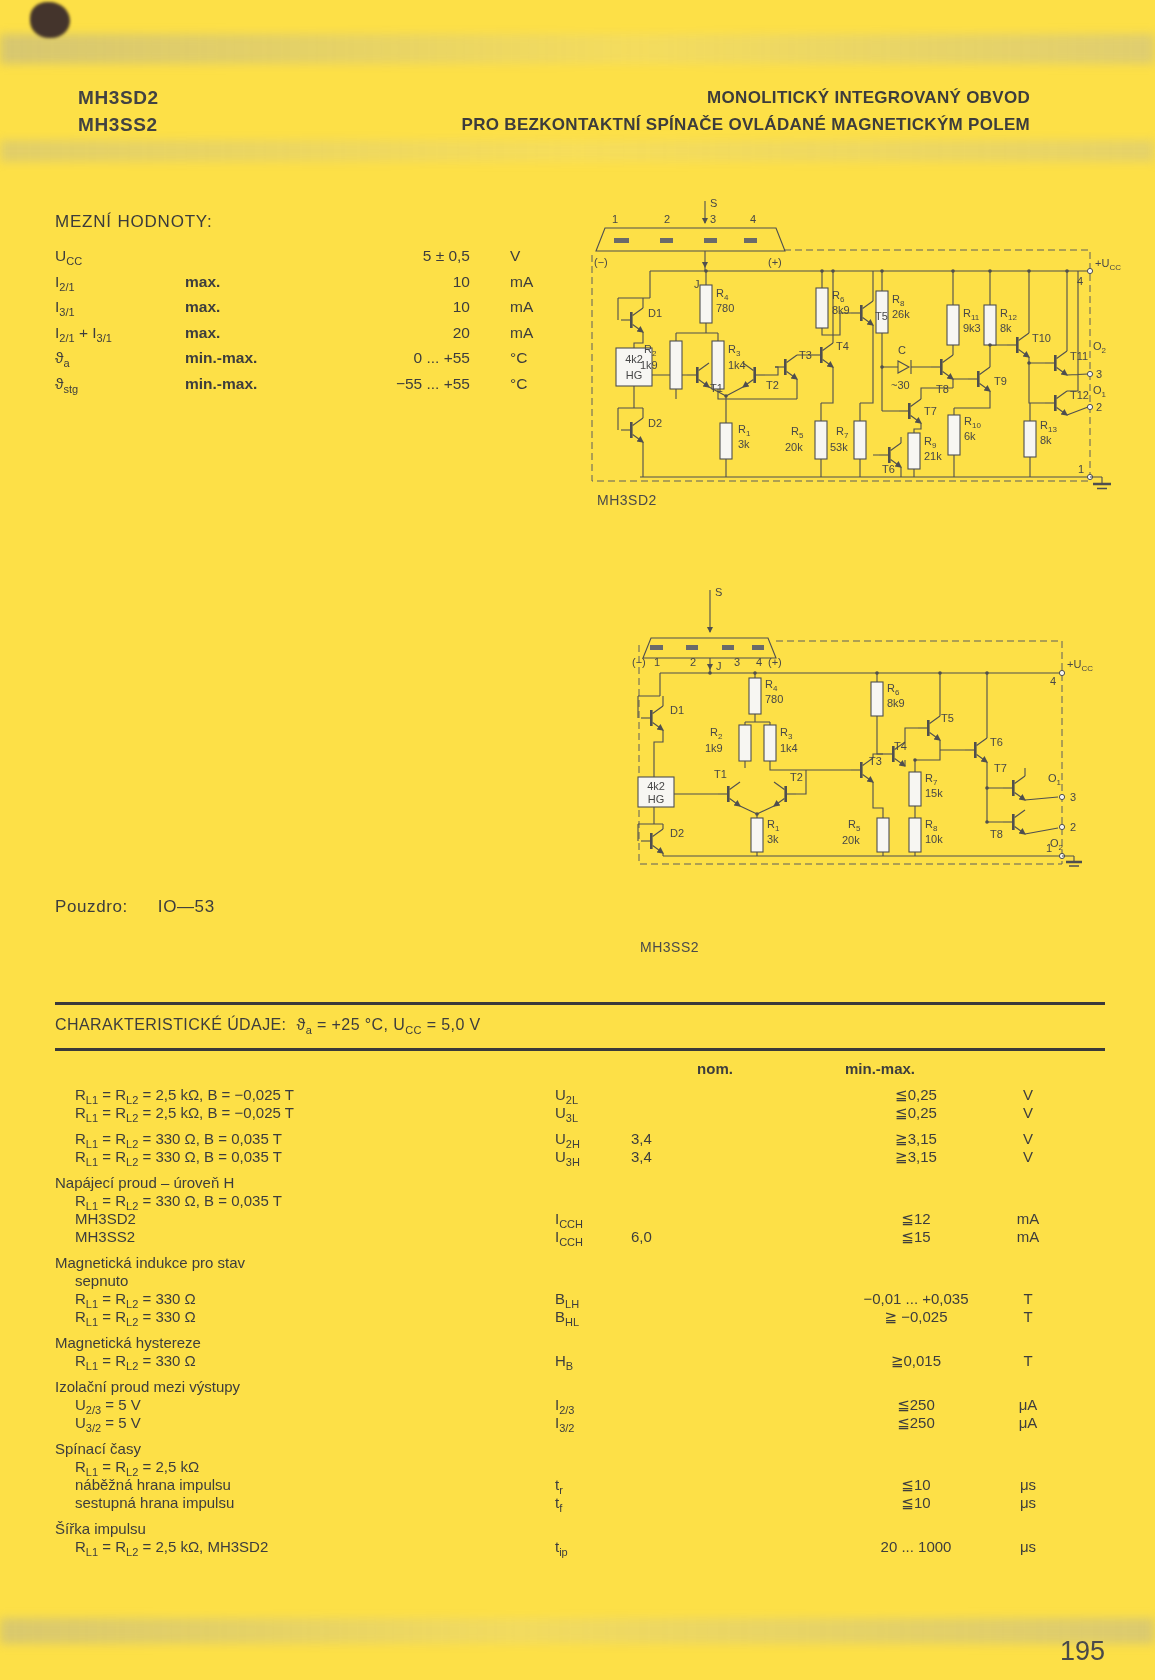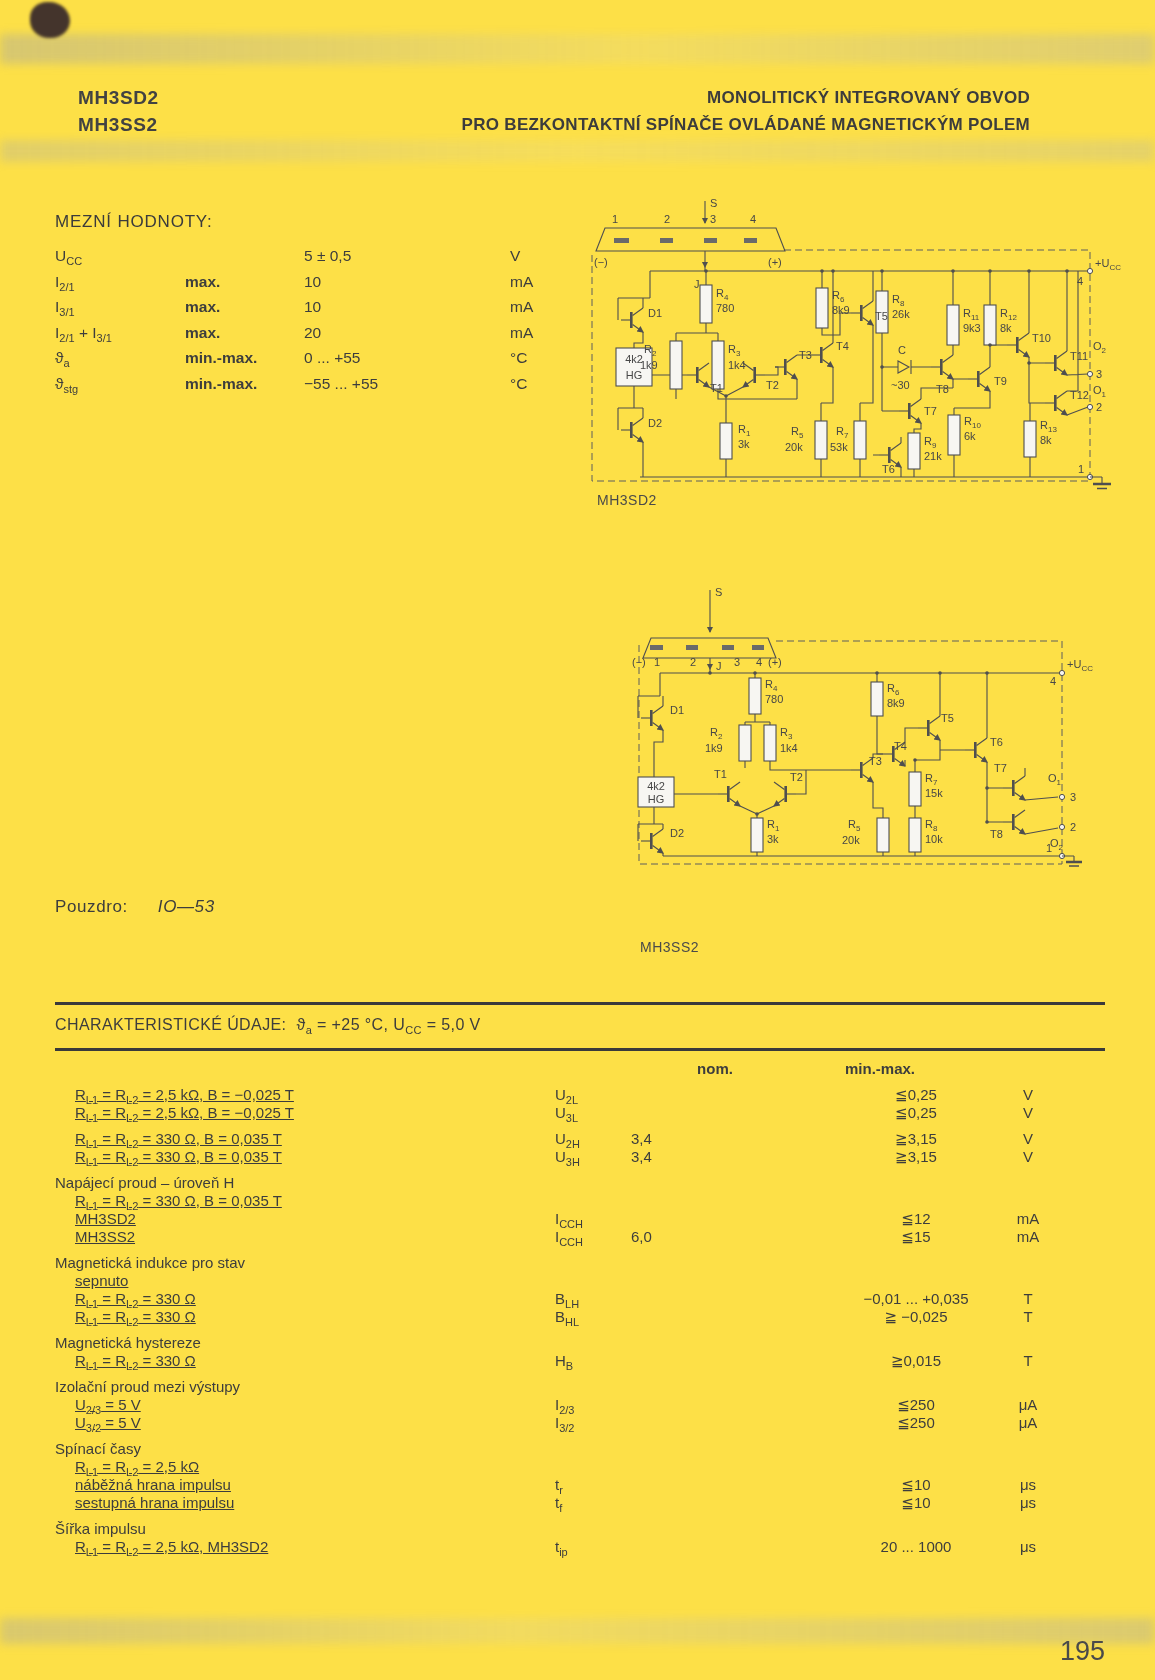--- a/index.html
+++ b/index.html
@@ -11,47 +11,47 @@
   .models{position:absolute;left:78px;top:84px;font-size:19px;font-weight:bold;
           line-height:27px;letter-spacing:.6px;color:#424242;}
   .title{position:absolute;left:330px;top:84px;width:700px;text-align:right;font-size:17px;
          font-weight:bold;line-height:27px;letter-spacing:.3px;color:#3c3c3c;}
   
   .sec-head{position:absolute;left:55px;top:212px;font-size:17px;letter-spacing:.8px;color:#3b3b3b;}
   #limits-rows{position:absolute;left:55px;top:243px;width:540px;font-size:15.5px;}
   .lrow{position:relative;height:25.5px;line-height:25.5px;}
   .l-sym{position:absolute;left:0;}
   .l-q{position:absolute;left:130px;font-weight:bold;}
-  .l-v{position:absolute;left:249px;width:160px;text-align:left;}
+  .l-v{position:absolute;left:255px;width:160px;text-align:right;}
   .l-u{position:absolute;left:455px;}
   sub{font-size:11px;line-height:0;}
   
   .pouzdro{position:absolute;left:55px;top:897px;font-size:17px;letter-spacing:.6px;}
-  .pouzdro .val{margin-left:30px;font-style:italic;}
+  .pouzdro .val{margin-left:30px;}
   
   .ccap{position:absolute;font-size:14px;letter-spacing:.5px;color:#4a4a4a;}
   
   svg{position:absolute;overflow:visible;}
   svg .w{stroke:#4f4f4f;stroke-width:1.1;fill:none;}
   svg .dash{stroke:#5f5f5f;stroke-width:1;fill:none;stroke-dasharray:7 4;}
   svg rect.r{fill:#f7f6f2;stroke:#4f4f4f;stroke-width:1.1;}
   svg text{font-family:"Liberation Sans",sans-serif;font-size:11px;fill:#474747;}
   svg circle.term{fill:#f7f6f2;stroke:#4f4f4f;stroke-width:1;}
   svg circle.dot{fill:#4f4f4f;}
   
   #chars{position:absolute;left:55px;top:1002px;width:1050px;font-size:15px;}
   .rule{position:absolute;left:0;width:1050px;height:3px;background:#3a3a3a;}
   #char-head{position:absolute;top:14px;left:0;font-size:16px;letter-spacing:.4px;}
   #char-head .cond{margin-left:10px;}
   .colhead{position:absolute;top:58px;font-weight:bold;font-size:15px;}
   #char-groups{position:absolute;top:84px;left:0;right:0;}
   .cgroup{margin-bottom:8px;}
   .ctitle{height:18px;line-height:18px;}
   .crow{position:relative;height:18px;line-height:18px;}
-  .c-cond{position:absolute;left:20px;white-space:nowrap;text-decoration:underline;}
+  .c-cond{position:absolute;left:20px;white-space:nowrap;}
   .c-sym{position:absolute;left:500px;}
   .c-nom{position:absolute;left:576px;width:120px;text-align:left;}
   .c-mm{position:absolute;left:751px;width:220px;text-align:center;}
   .c-unit{position:absolute;left:933px;width:80px;text-align:center;}
   .h-nom{left:600px;width:120px;text-align:center;}
   .h-mm{left:715px;width:220px;text-align:center;}
   .pagenum{position:absolute;left:1060px;top:1636px;font-size:27px;color:#4a4a4a;}
 </style>
 </head>
 <body>

